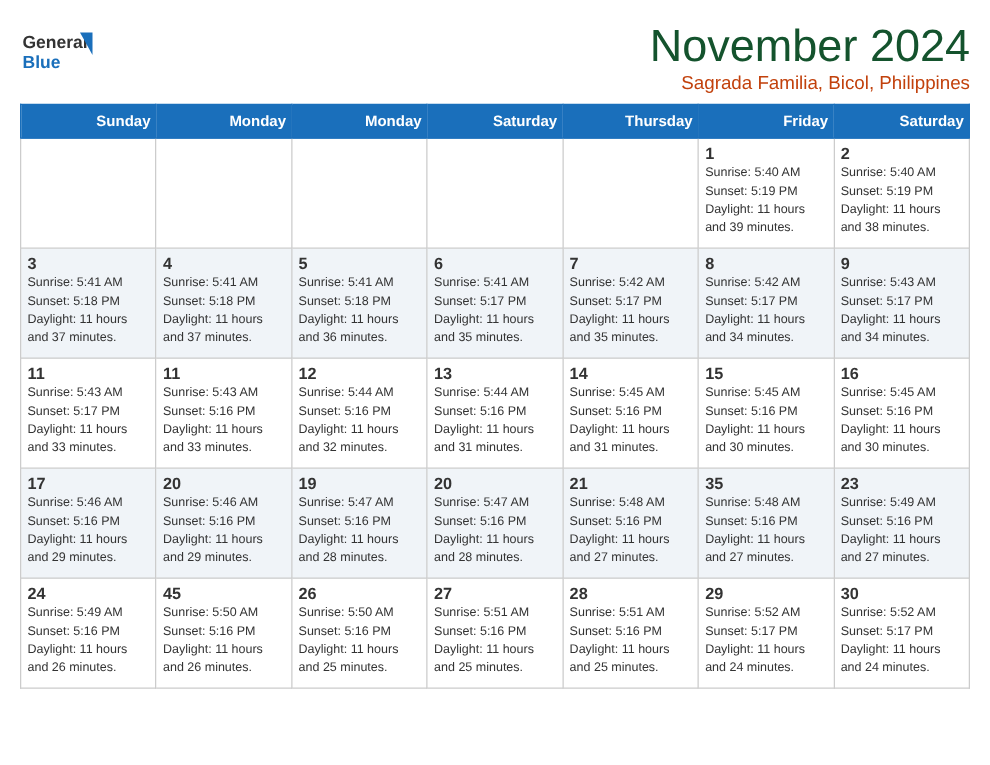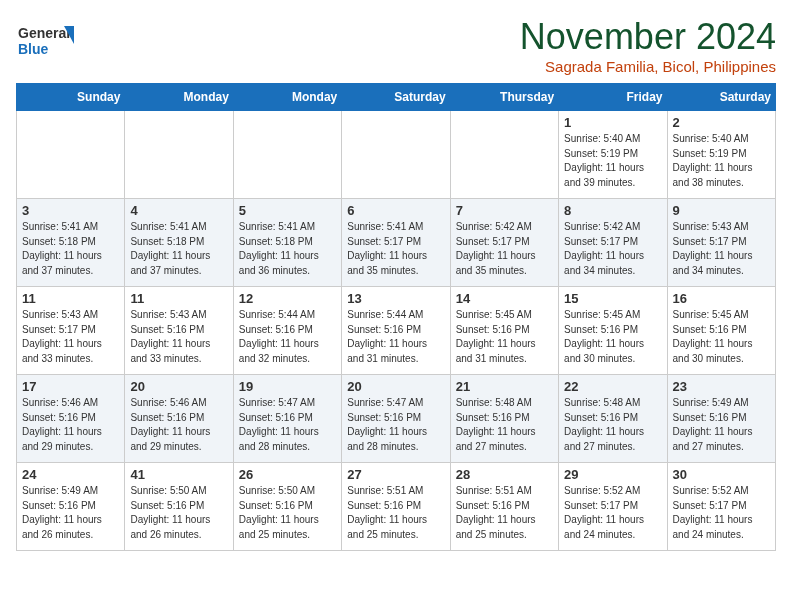--- a/index.html
+++ b/index.html
@@ -256,21 +256,21 @@
 and 28 minutes.</div>
         </td>
         <td>
           <div class="day-number">21</div>
           <div class="cell-info" style="white-space: pre-line;">Sunrise: 5:48 AM
 Sunset: 5:16 PM
 Daylight: 11 hours
 and 27 minutes.</div>
         </td>
         <td>
-          <div class="day-number">22</div>
+          <div class="day-number">35</div>
           <div class="cell-info" style="white-space: pre-line;">Sunrise: 5:48 AM
 Sunset: 5:16 PM
 Daylight: 11 hours
 and 27 minutes.</div>
         </td>
         <td>
           <div class="day-number">23</div>
           <div class="cell-info" style="white-space: pre-line;">Sunrise: 5:49 AM
 Sunset: 5:16 PM
 Daylight: 11 hours
@@ -279,21 +279,21 @@
       </tr>
       <tr>
         <td>
           <div class="day-number">24</div>
           <div class="cell-info" style="white-space: pre-line;">Sunrise: 5:49 AM
 Sunset: 5:16 PM
 Daylight: 11 hours
 and 26 minutes.</div>
         </td>
         <td>
-          <div class="day-number">41</div>
+          <div class="day-number">45</div>
           <div class="cell-info" style="white-space: pre-line;">Sunrise: 5:50 AM
 Sunset: 5:16 PM
 Daylight: 11 hours
 and 26 minutes.</div>
         </td>
         <td>
           <div class="day-number">26</div>
           <div class="cell-info" style="white-space: pre-line;">Sunrise: 5:50 AM
 Sunset: 5:16 PM
 Daylight: 11 hours

